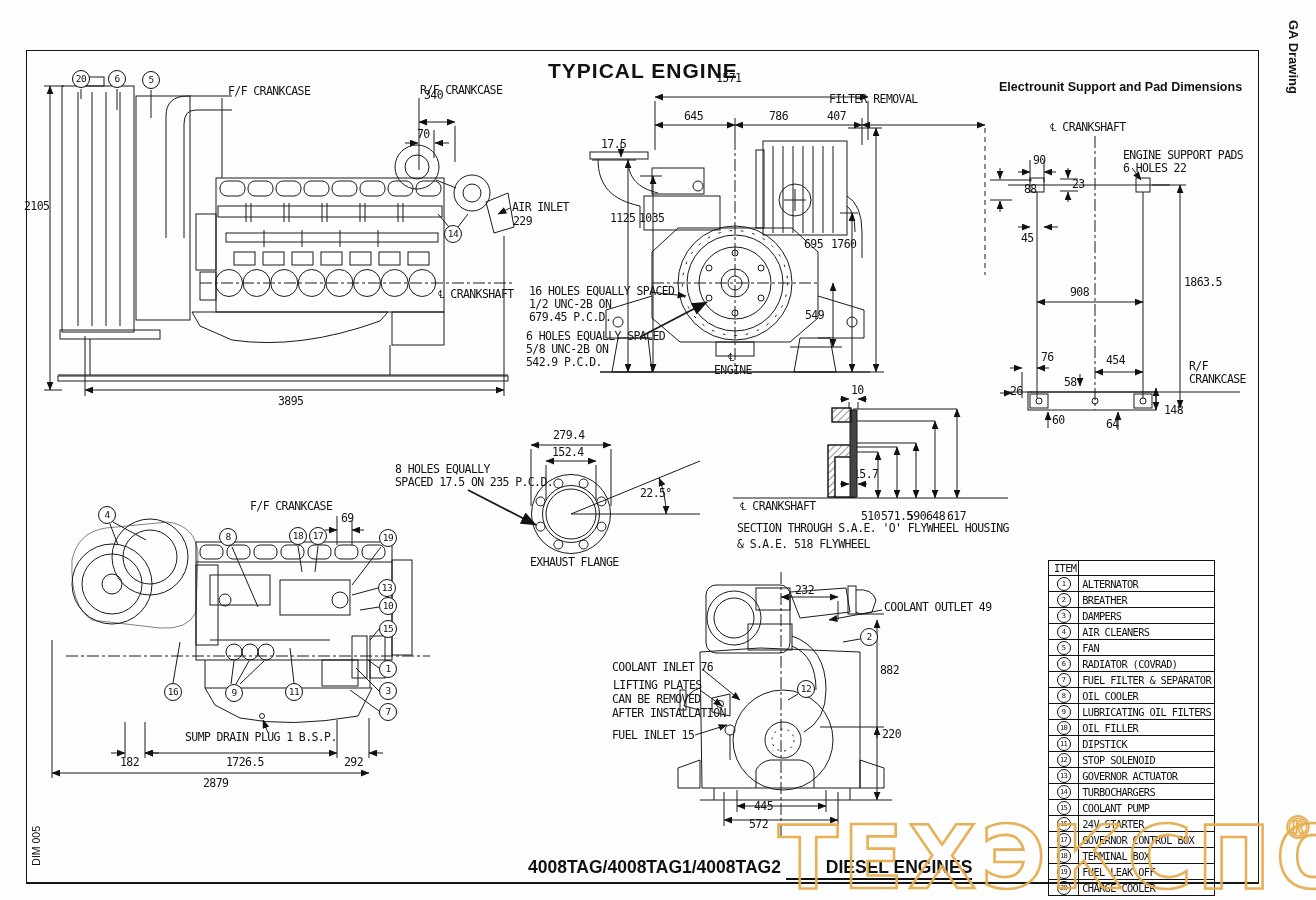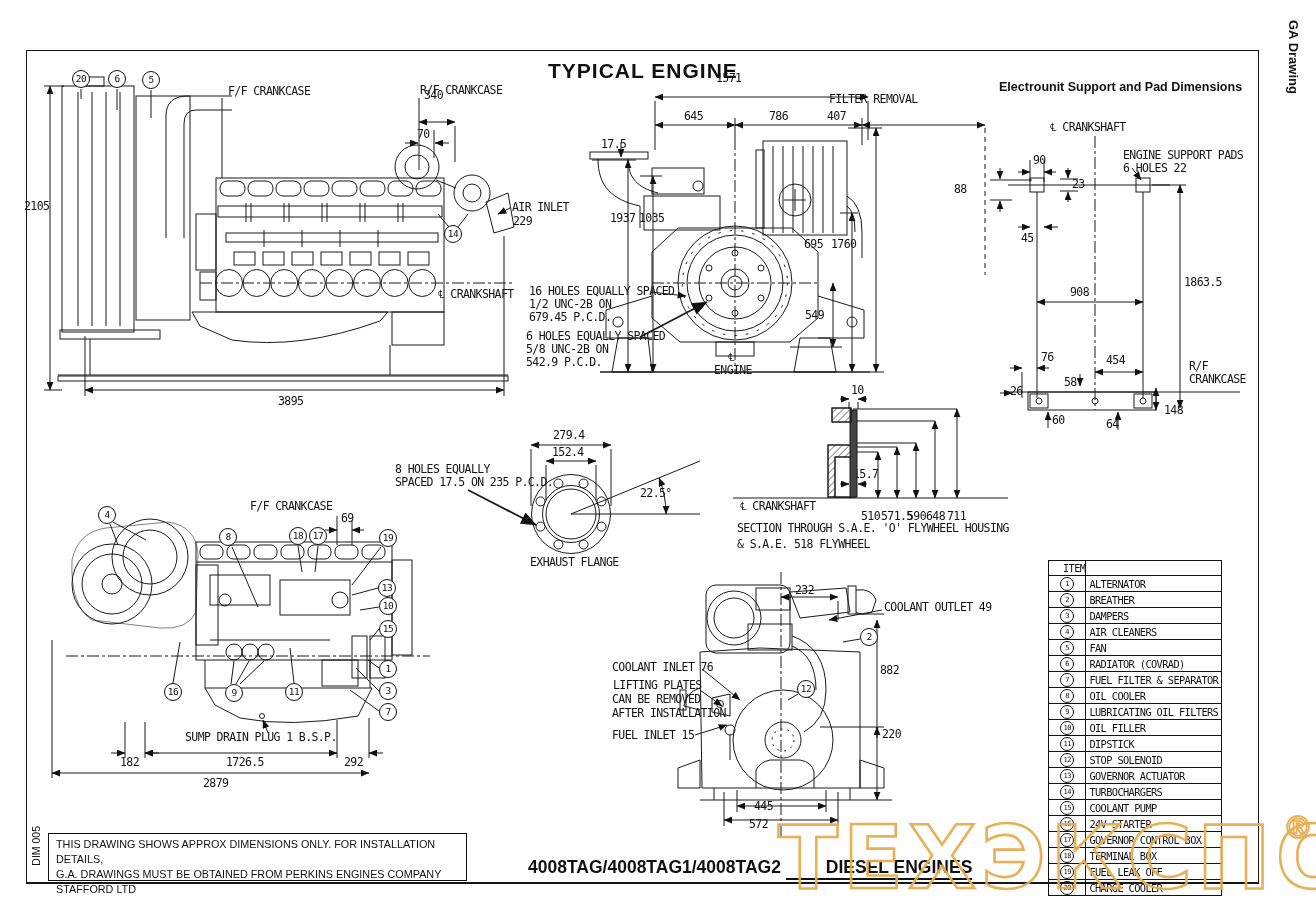--- a/index.html
+++ b/index.html
@@ -447,40 +447,40 @@
   <div class="co" style="left:108px;top:70px">6</div>
   <div class="co" style="left:142px;top:71px">5</div>
   <div class="co" style="left:444px;top:225px">14</div>
 
   <span class="t" style="left:716px;top:72px">1571</span>
   <span class="t" style="left:684px;top:110px">645</span>
   <span class="t" style="left:769px;top:110px">786</span>
   <span class="t" style="left:827px;top:110px">407</span>
   <span class="t" style="left:829px;top:93px">FILTER REMOVAL</span>
   <span class="t" style="left:601px;top:138px">17.5</span>
-  <span class="t" style="left:610px;top:212px">1937</span>
+  <span class="t" style="left:610px;top:212px">1125</span>
   <span class="t" style="left:639px;top:212px">1035</span>
   <span class="t" style="left:804px;top:238px">695</span>
   <span class="t" style="left:831px;top:238px">1760</span>
   <span class="t" style="left:805px;top:309px">549</span>
   <span class="t" style="left:529px;top:285px">16 HOLES EQUALLY SPACED</span>
   <span class="t" style="left:529px;top:298px">1/2 UNC-2B ON</span>
   <span class="t" style="left:529px;top:311px">679.45 P.C.D.</span>
   <span class="t" style="left:526px;top:330px">6 HOLES EQUALLY SPACED</span>
   <span class="t" style="left:526px;top:343px">5/8 UNC-2B ON</span>
   <span class="t" style="left:526px;top:356px">542.9 P.C.D.</span>
   <span class="t" style="left:728px;top:351px">℄</span>
   <span class="t" style="left:714px;top:364px">ENGINE</span>
 
   <span class="t" style="left:1050px;top:121px">℄ CRANKSHAFT</span>
   <span class="t" style="left:1123px;top:149px">ENGINE SUPPORT PADS</span>
   <span class="t" style="left:1123px;top:162px">6 HOLES 22</span>
   <span class="t" style="left:1033px;top:154px">90</span>
   <span class="t" style="left:1072px;top:178px">23</span>
-  <span class="t" style="left:954px;top:183px">88</span>
+  <span class="t" style="left:1024px;top:183px">88</span>
   <span class="t" style="left:1021px;top:232px">45</span>
   <span class="t" style="left:1070px;top:286px">908</span>
   <span class="t" style="left:1184px;top:276px">1863.5</span>
   <span class="t" style="left:1041px;top:351px">76</span>
   <span class="t" style="left:1106px;top:354px">454</span>
   <span class="t" style="left:1064px;top:376px">58</span>
   <span class="t" style="left:1010px;top:385px">26</span>
   <span class="t" style="left:1052px;top:414px">60</span>
   <span class="t" style="left:1106px;top:418px">64</span>
   <span class="t" style="left:1164px;top:404px">148</span>
@@ -494,21 +494,21 @@
   <span class="t" style="left:640px;top:487px">22.5°</span>
   <span class="t" style="left:530px;top:556px">EXHAUST FLANGE</span>
 
   <span class="t" style="left:851px;top:384px">10</span>
   <span class="t" style="left:853px;top:468px">15.7</span>
   <span class="t" style="left:740px;top:500px">℄ CRANKSHAFT</span>
   <span class="t" style="left:861px;top:510px">510</span>
   <span class="t" style="left:881px;top:510px">571.5</span>
   <span class="t" style="left:907px;top:510px">590</span>
   <span class="t" style="left:926px;top:510px">648</span>
-  <span class="t" style="left:947px;top:510px">711</span>
+  <span class="t" style="left:947px;top:510px">617</span>
   <span class="t" style="left:737px;top:522px">SECTION THROUGH S.A.E. 'O' FLYWHEEL HOUSING</span>
   <span class="t" style="left:737px;top:538px">&amp; S.A.E. 518 FLYWHEEL</span>
 
   <span class="t" style="left:250px;top:500px">F/F CRANKCASE</span>
   <span class="t" style="left:341px;top:512px">69</span>
   <span class="t" style="left:185px;top:731px">SUMP DRAIN PLUG 1 B.S.P.</span>
   <span class="t" style="left:120px;top:756px">182</span>
   <span class="t" style="left:226px;top:756px">1726.5</span>
   <span class="t" style="left:344px;top:756px">292</span>
   <span class="t" style="left:203px;top:777px">2879</span>
@@ -537,21 +537,21 @@
   <span class="t" style="left:612px;top:707px">AFTER INSTALLATION</span>
   <span class="t" style="left:612px;top:729px">FUEL INLET 15</span>
   <span class="t" style="left:754px;top:800px">445</span>
   <span class="t" style="left:749px;top:818px">572</span>
   <div class="co" style="left:860px;top:628px">2</div>
   <div class="co" style="left:797px;top:680px">12</div>
 
   <table class="items">
     <tbody>
         <tr>
-      <td class="ic" style="text-align:left;padding-left:14px">ITEM</td>
+      <td class="ic" style="text-align:left;padding-left:5px">ITEM</td>
       <td></td>
     </tr>
     <tr>
           <td class="ic"><span class="inum">1</span></td>
           <td>ALTERNATOR</td>
         </tr>
     <tr>
           <td class="ic"><span class="inum">2</span></td>
           <td>BREATHER</td>
         </tr>
@@ -623,25 +623,20 @@
           <td class="ic"><span class="inum">19</span></td>
           <td>FUEL LEAK OFF</td>
         </tr>
     <tr>
           <td class="ic"><span class="inum">20</span></td>
           <td>CHARGE COOLER</td>
         </tr>
   </tbody>
     </table>
 
-  <div class="notes-box">
-    <div>THIS DRAWING SHOWS APPROX DIMENSIONS ONLY. FOR INSTALLATION DETAILS,</div>
-    <div>G.A. DRAWINGS MUST BE OBTAINED FROM PERKINS ENGINES COMPANY STAFFORD LTD</div>
-    <div>A 52°C AIR AMBIENT RADIATOR CAN BE SUPPLIED AS AN OPTION.</div>
-  </div>
 
   <div class="hdr" id="footer-title">
     <span>4008TAG/4008TAG1/4008TAG2 </span><span class="ul">DIESEL ENGINES</span>
   </div>
 
   <div class="side-vert" id="dim-code">DIM 005</div>
   <div class="side-vert" id="ga-label">GA Drawing</div>
 
   <div id="watermark">ТЕХЭКСПО</div>
   <div id="wm-reg">®</div>

